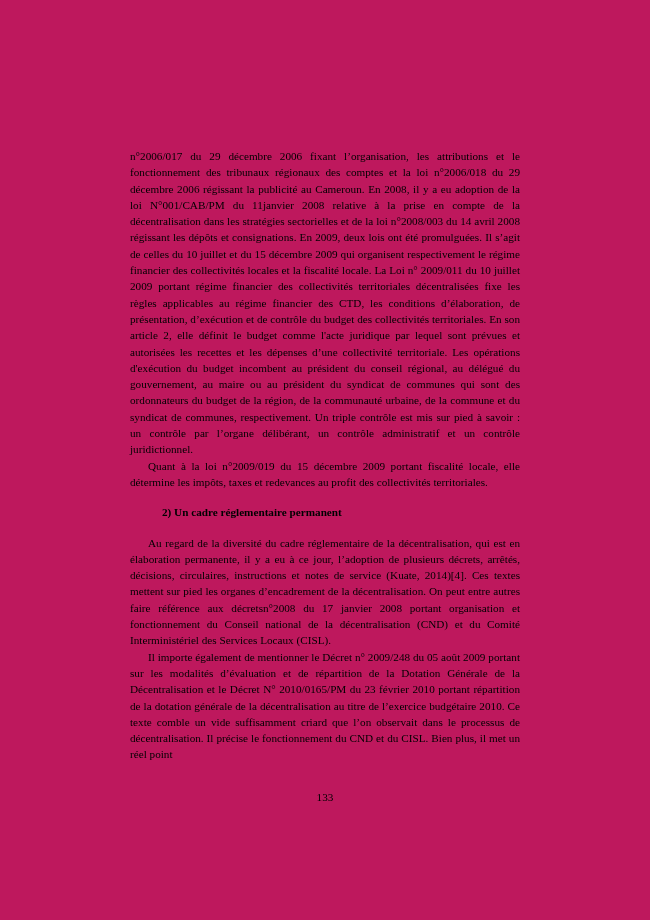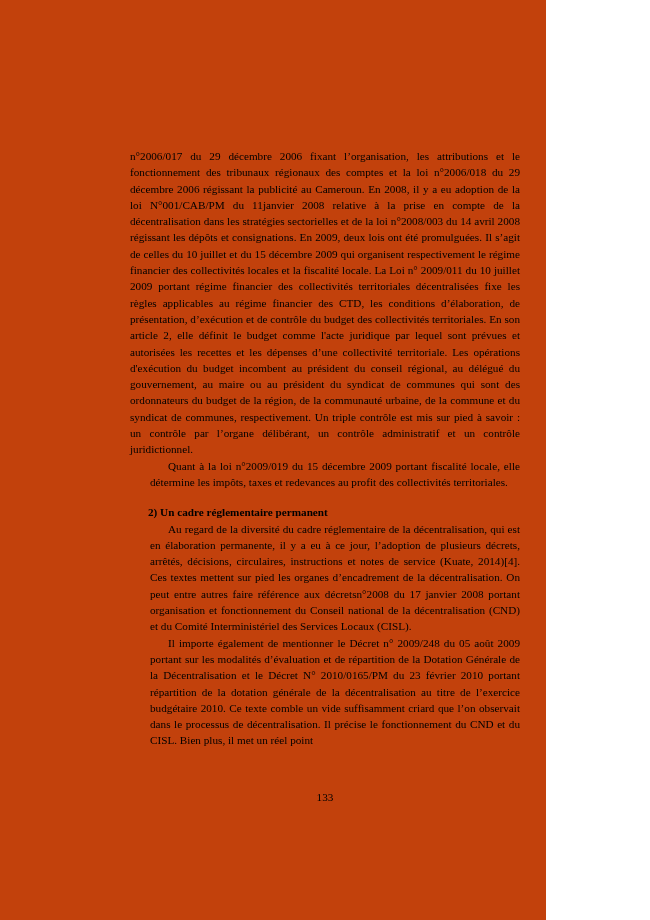--- a/index.html
+++ b/index.html
@@ -12,44 +12,43 @@
     height: 920px;
     font-family: "Liberation Serif", serif;
     color: #000000;
     position: relative;
     overflow: hidden;
   }
   .page {
     position: absolute;
     left: 0;
     top: 0;
-    width: 546px;
+    width: 650px;
     height: 920px;
-    background: #c2410c;
+    background: #be185d;
   }
   .text-column {
     position: absolute;
     left: 130px;
     top: 148px;
     width: 390px;
   }
   .para {
     margin: 0;
     font-size: 11.2px;
     line-height: 16.3px;
     text-align: justify;
     text-justify: inter-word;
     hyphens: none;
   }
   .para.indent {
     text-indent: 18px;
-    margin-left: 20px;
   }
   .heading {
-    margin: 0;
+    margin: 14px;
     font-size: 11.2px;
     line-height: 16.3px;
     font-weight: bold;
     text-indent: 18px;
     text-align: left;
   }
   .spacer-before {
     margin-top: 14px;
   }
   .page-number {

